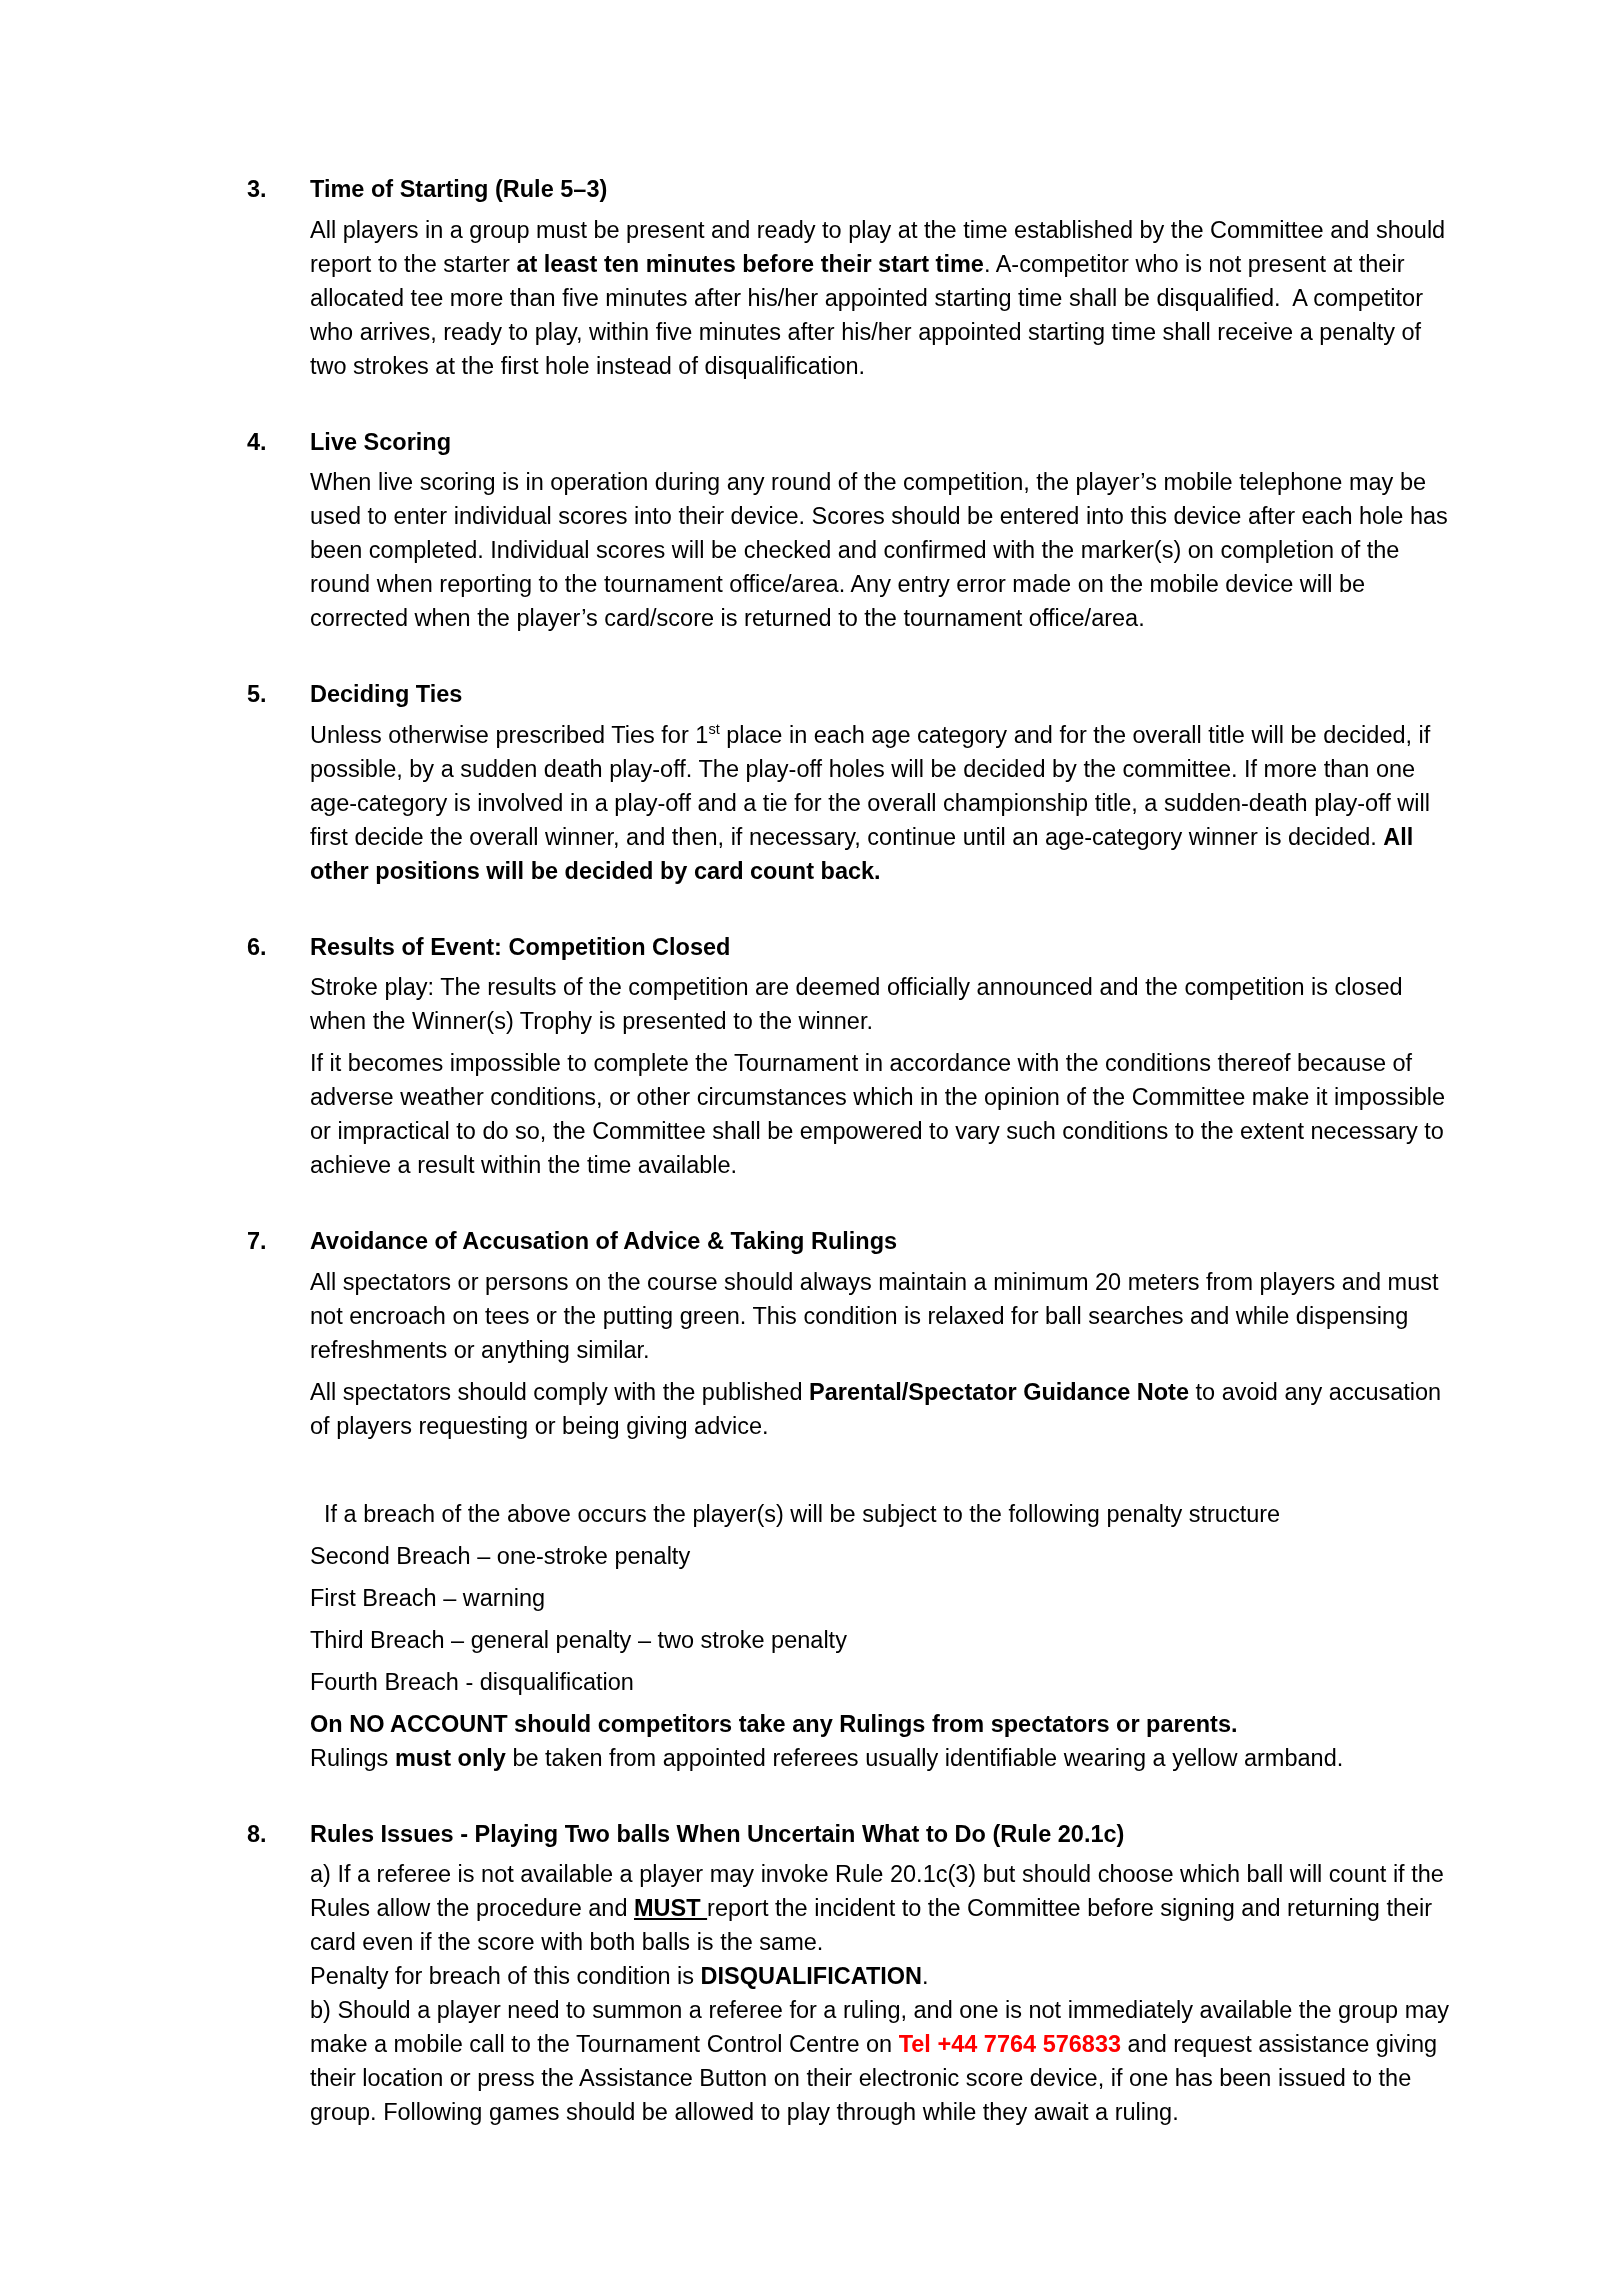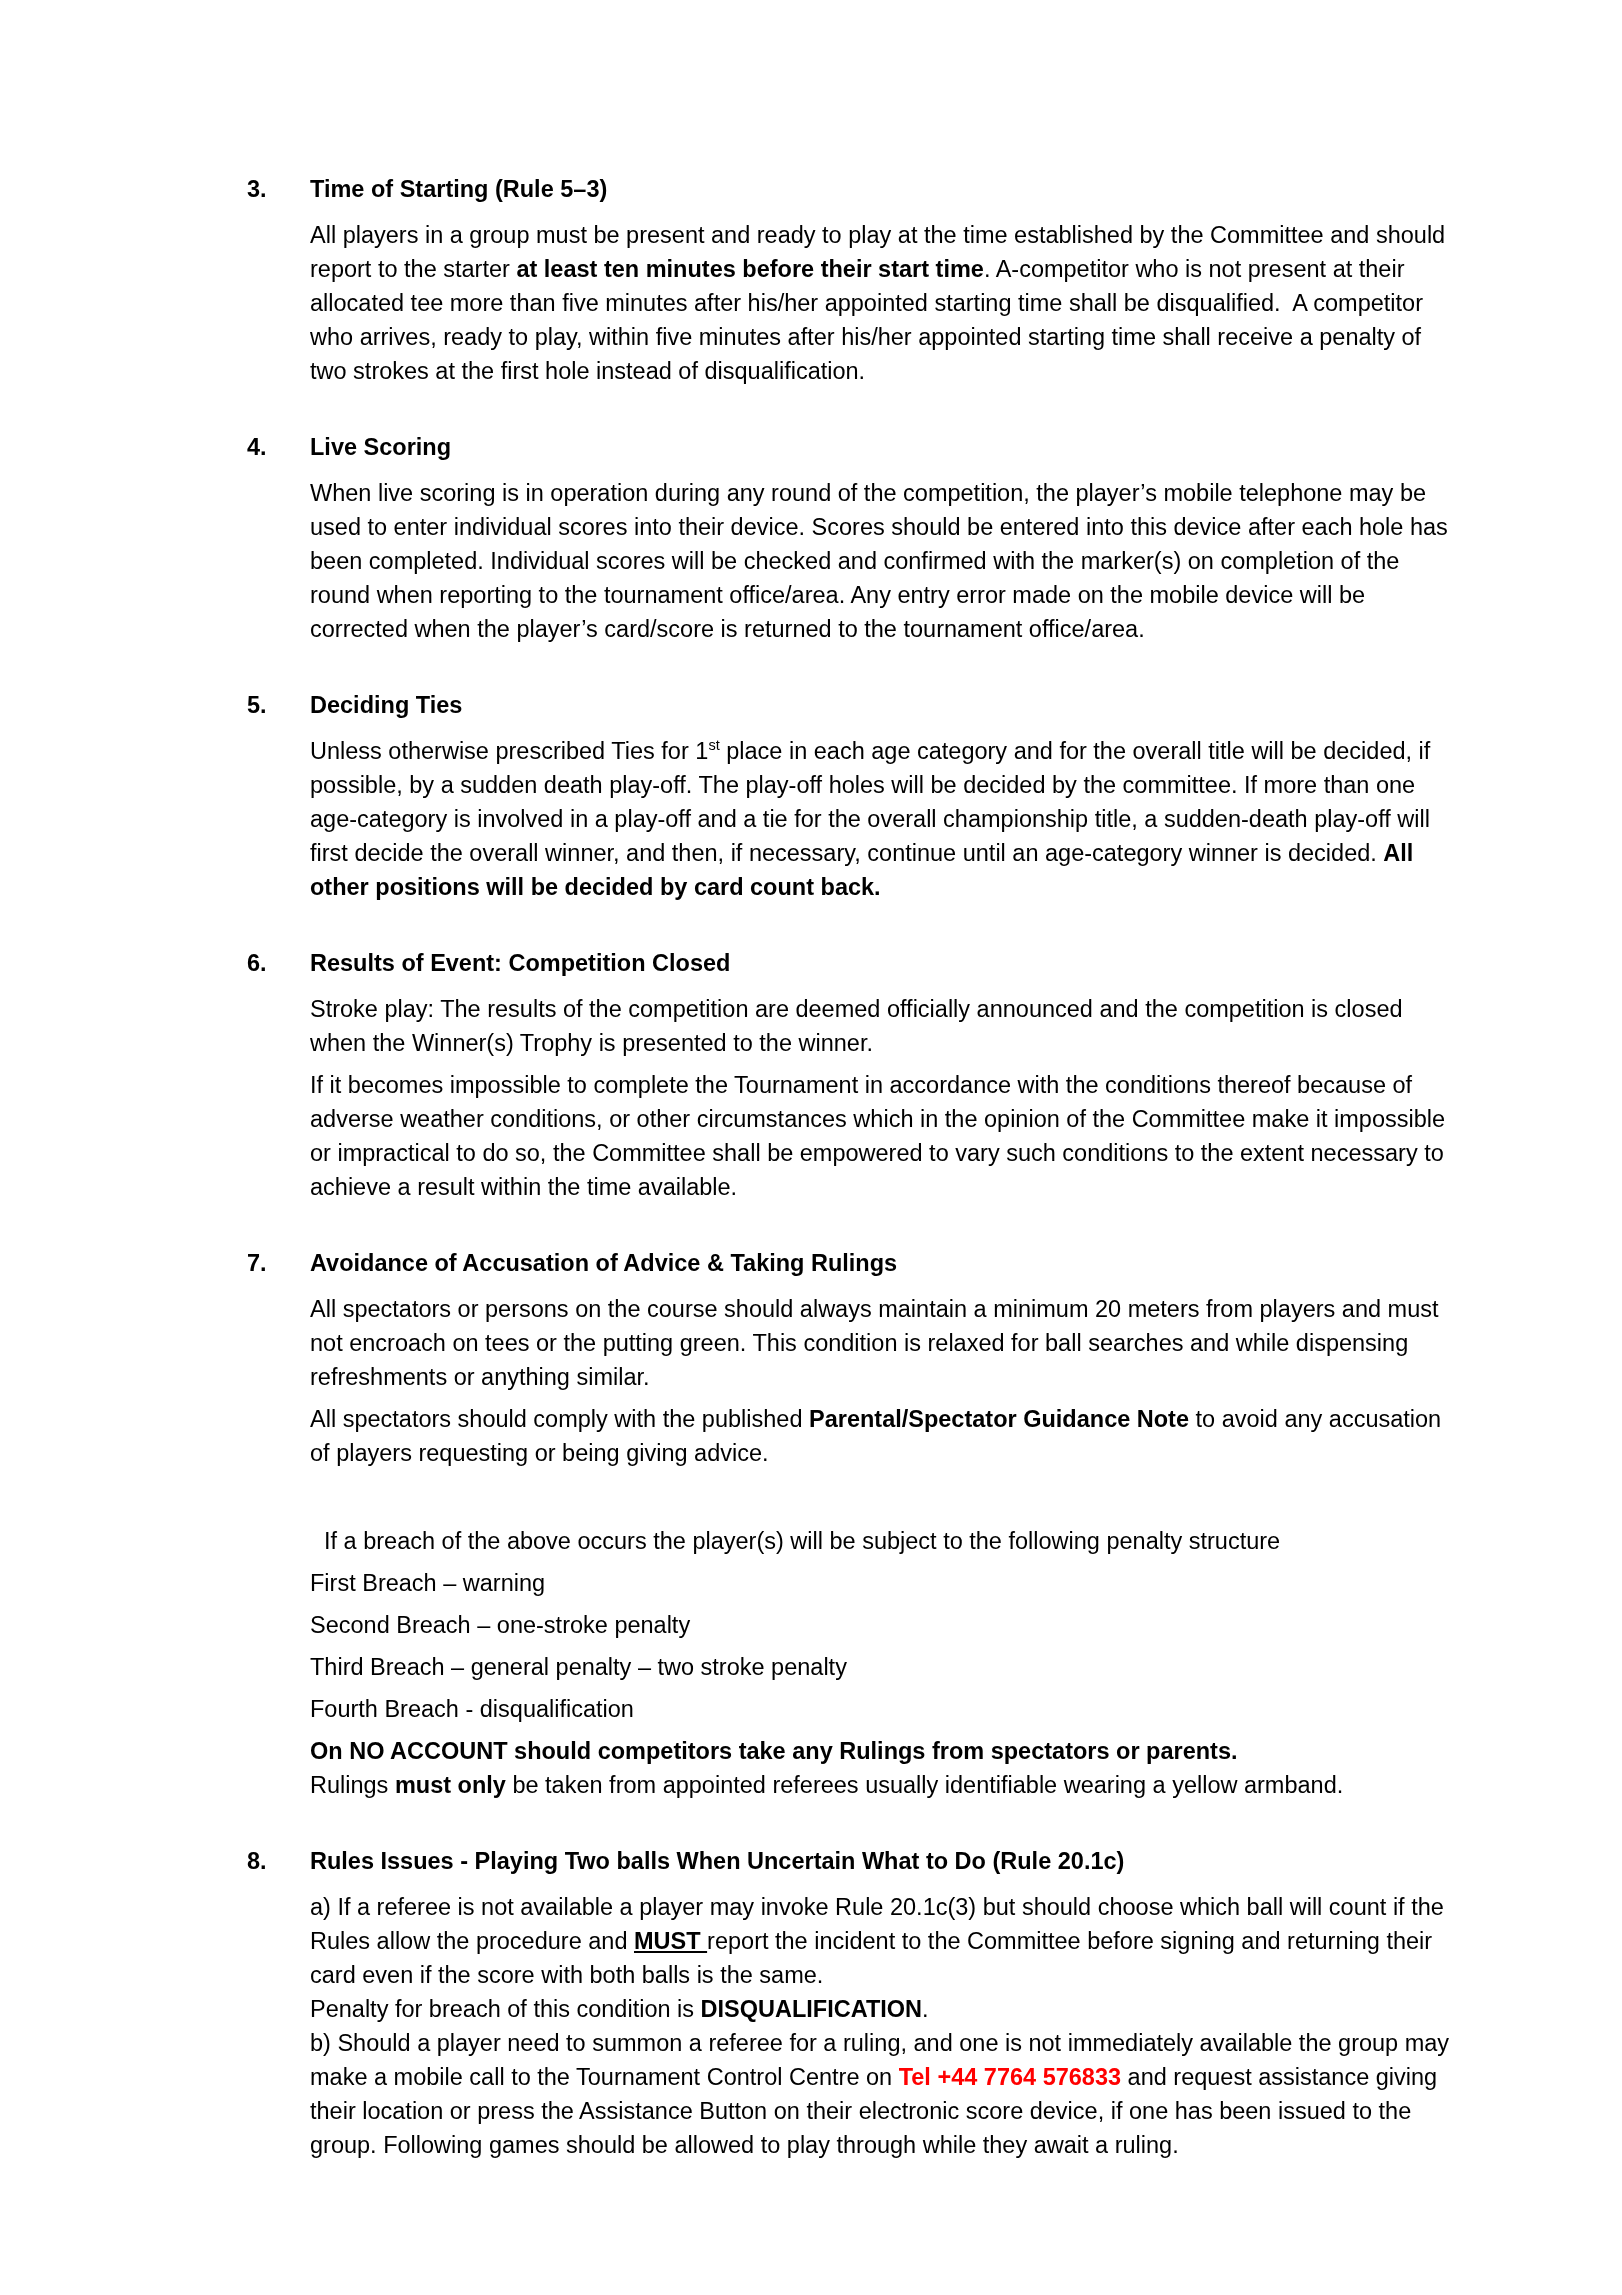--- a/index.html
+++ b/index.html
@@ -18,21 +18,21 @@
     overflow: hidden;
     --red: #ff0000;
   }
   .section { margin-top: 42px; }
   .section:first-child { margin-top: 0; }
   .sec-head { display: flex; font-weight: bold; margin: 0 0 6.5px 0; }
   .sec-num { flex: 0 0 63px; width: 63px; }
   .sec-title { flex: 1 1 auto; }
   .sec-body { margin-left: 63px; }
   .para { margin: 8px 0 0 0; white-space: pre-wrap; }
-  .para:first-child { margin-top: 12px; }
+  .para:first-child { margin-top: 1px; }
   .para.tight { margin-top: 0; }
   .para.extra { margin-top: 54px; margin-left: 14px; }
   .b { font-weight: bold; }
   .red { color: var(--red); }
   .u { text-decoration: underline; }
   sup { font-size: 0.62em; line-height: 0; vertical-align: super; text-align: center; }
 </style>
 </head>
 <body>
 
@@ -81,22 +81,22 @@
 
   <div class="section">
     <div class="sec-head">
       <span class="sec-num">7.</span>
       <span class="sec-title">Avoidance of Accusation of Advice &amp; Taking Rulings</span>
     </div>
     <div class="sec-body">
           <p class="para"><span class="">All spectators or persons on the course should always maintain a minimum 20 meters from players and must not encroach on tees or the putting green. This condition is relaxed for ball searches and while dispensing refreshments or anything similar.</span></p>
           <p class="para"><span class="">All spectators should comply with the published </span><span class="b ">Parental/Spectator Guidance Note</span><span class=""> to avoid any accusation of players requesting or being giving advice.</span></p>
           <p class="para extra"><span class="">If a breach of the above occurs the player(s) will be subject to the following penalty structure</span></p>
+          <p class="para"><span class="">Second Breach – one-stroke penalty</span></p>
           <p class="para"><span class="">First Breach – warning</span></p>
-          <p class="para"><span class="">Second Breach – one-stroke penalty</span></p>
           <p class="para"><span class="">Third Breach – general penalty – two stroke penalty</span></p>
           <p class="para"><span class="">Fourth Breach - disqualification</span></p>
           <p class="para"><span class="b ">On NO ACCOUNT should competitors take any Rulings from spectators or parents.</span></p>
           <p class="para tight"><span class="">Rulings </span><span class="b ">must only</span><span class=""> be taken from appointed referees usually identifiable wearing a yellow armband.</span></p>
         </div>
   </div>
 
   <div class="section">
     <div class="sec-head">
       <span class="sec-num">8.</span>

